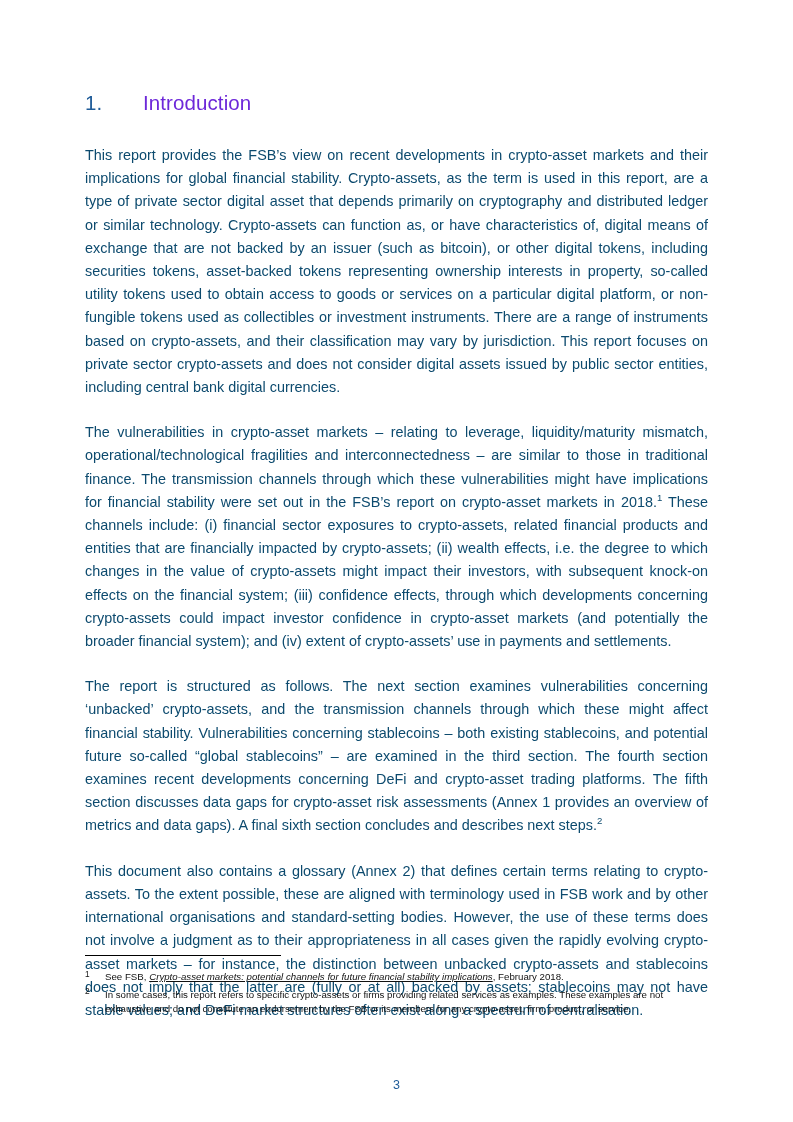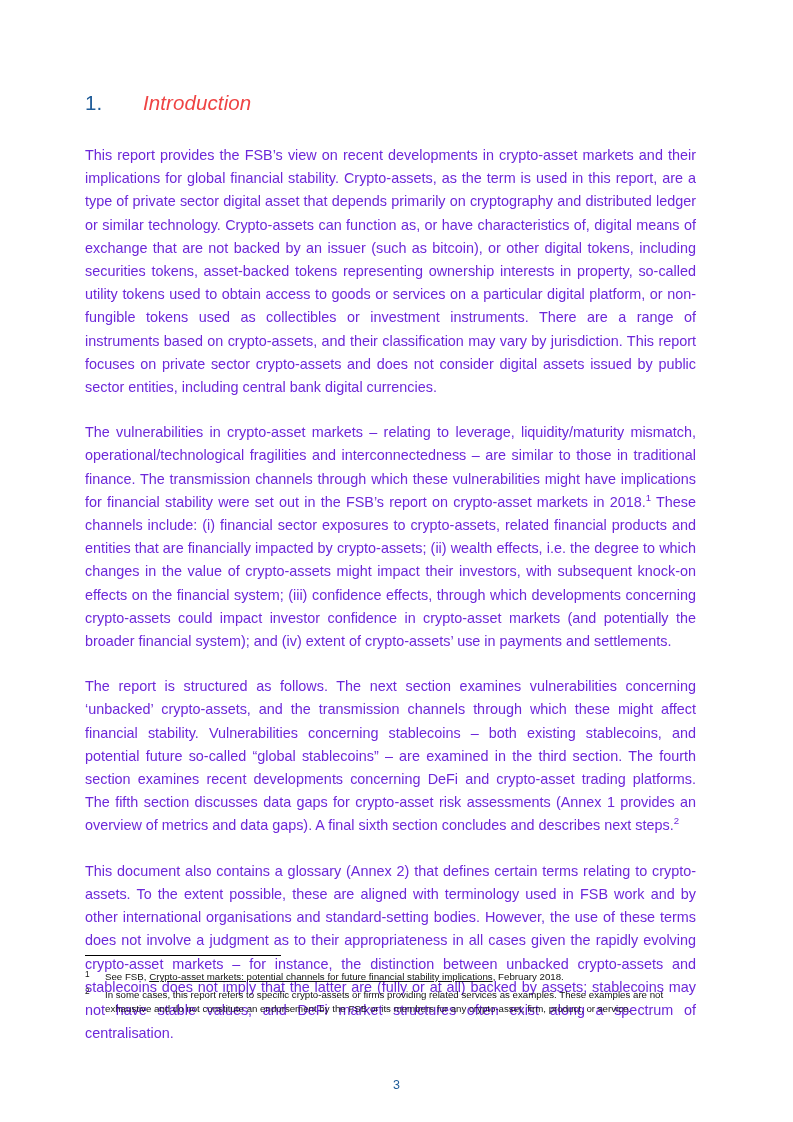--- a/index.html
+++ b/index.html
@@ -45,32 +45,31 @@
     letter-spacing: 0.1px;
     margin: 0 0 28px 0;
     line-height: 26px;
   }
   .section-heading .sec-num {
     width: 58px;
     flex: 0 0 58px;
     color: #1F5C99;
   }
   .section-heading .sec-title {
-    color: #ef4444;
-    font-style: italic;
+    color: #6d28d9;
   }
 
   
   p.body-para {
-    margin: 0 12px 22px 0;
+    margin: 0 0 22px 0;
     font-size: 14.4px;
     line-height: 23.2px;
     text-align: justify;
     text-justify: inter-word;
-    color: #6d28d9;
+    color: #0c4a6e;
     hyphens: none;
   }
   p.body-para:last-of-type {
     margin-bottom: 0;
   }
 
   sup.fn-ref {
     font-size: 9.6px;
     line-height: 0;
     vertical-align: super;
@@ -104,20 +103,21 @@
     text-align: left;
   }
   .footnote-item .fn-num {
     position: absolute;
     left: 0;
     top: -3.5px;
     font-size: 8.3px;
     color: #111111;
   }
   .fn-link {
+    font-style: italic;
     text-decoration: underline;
     color: #111111;
   }
 
   
   .page-number {
     position: absolute;
     left: 0;
     top: 1077px;
     width: 793px;

